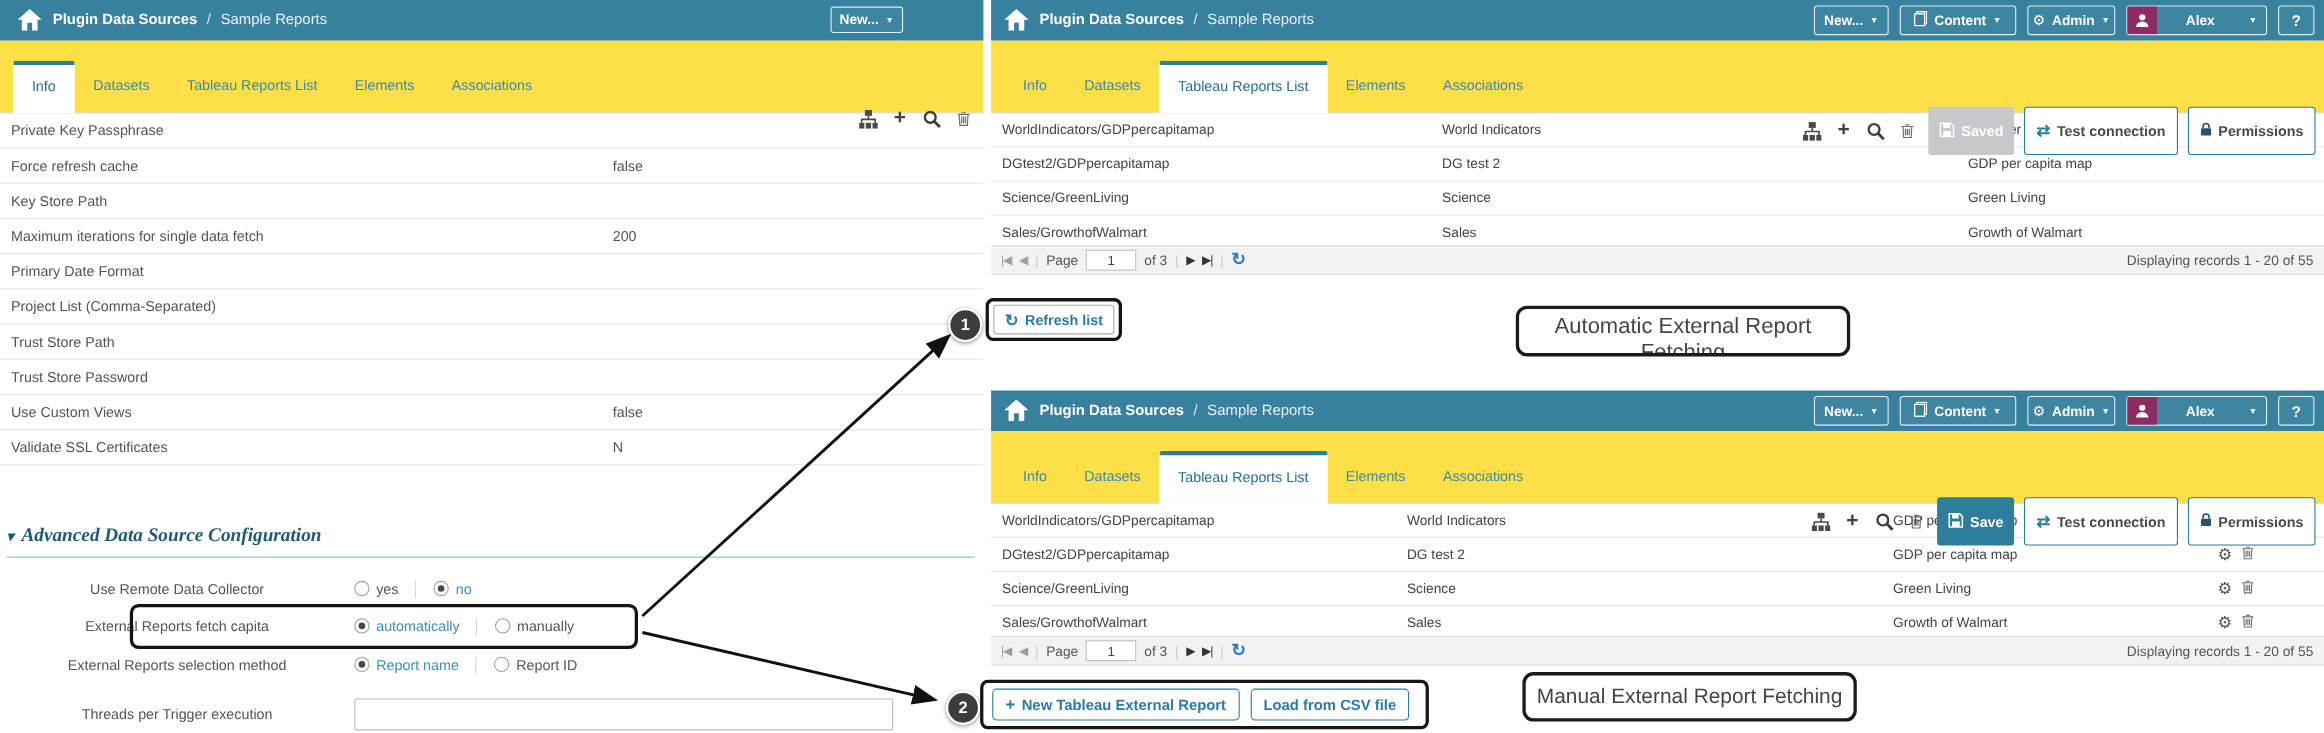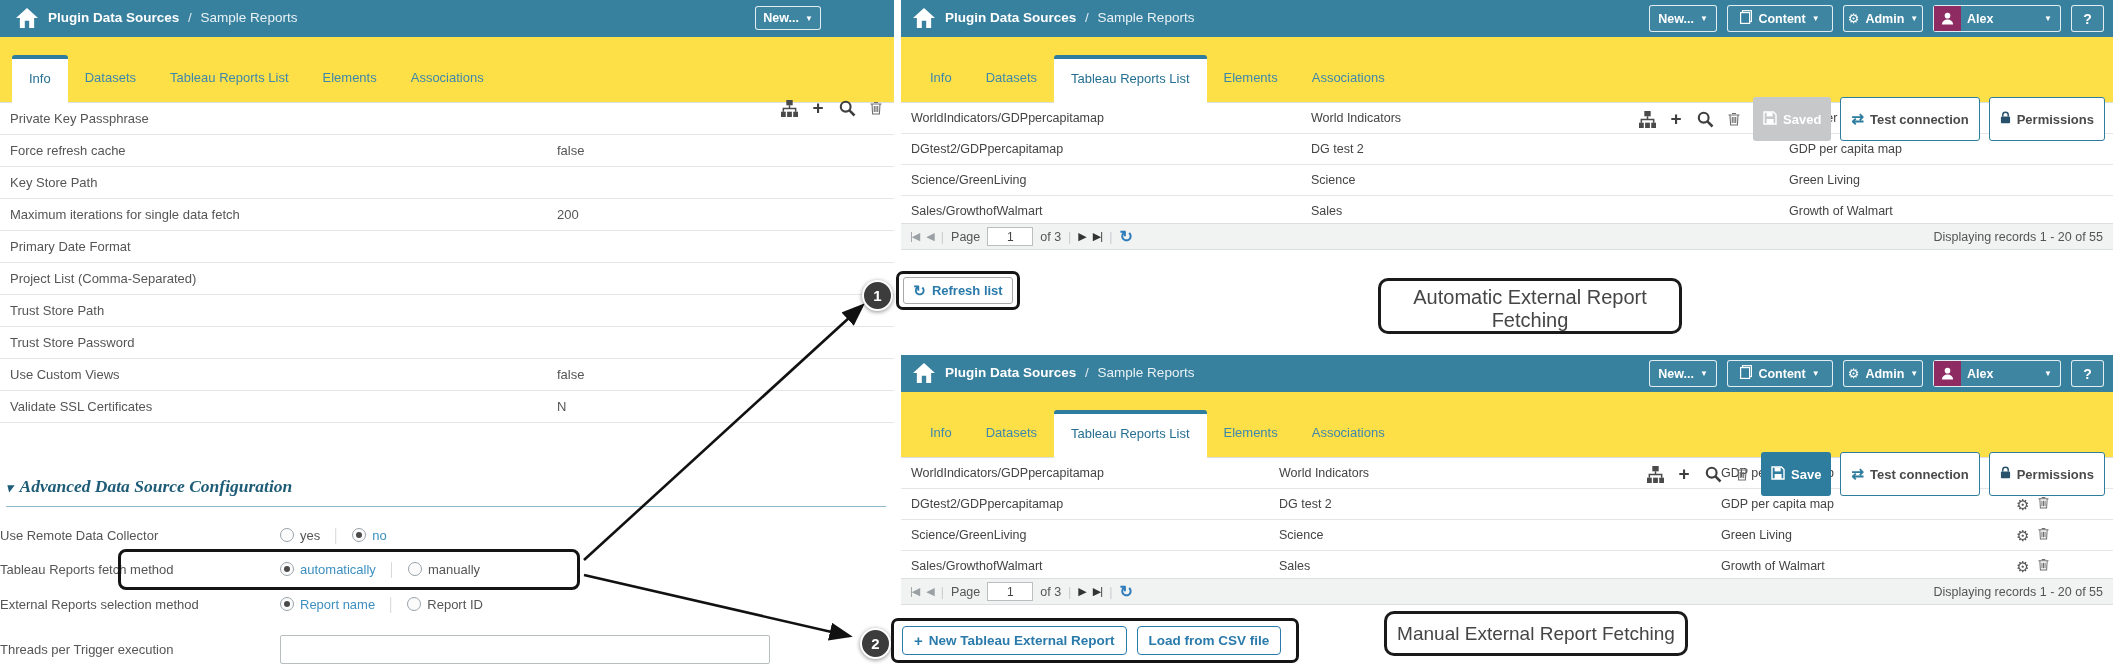--- a/index.html
+++ b/index.html
@@ -17,21 +17,21 @@
   .crumb b{font-weight:bold;}
   .crumb .sep{margin:0 5px;color:#dfeaf0;}
   .crumb .sec{color:#eaf2f6;}
   .hdr-btns{position:absolute;right:9px;top:5px;display:flex;gap:10px;height:27px;}
   .hdr-btn{box-sizing:border-box;border:1px solid rgba(255,255,255,.85);border-radius:3px;
            color:#fff;font-size:12.5px;font-weight:bold;display:flex;align-items:center;
            justify-content:center;gap:6px;padding:0 8px;background:rgba(255,255,255,0.04);}
   .hdr-btn .cdn{font-size:8px;}
   .btn-user{width:128px;padding:0;justify-content:flex-start;}
   .btn-user .avatar{width:27px;height:25px;background:#8e2b62;display:flex;align-items:center;justify-content:center;flex:0 0 27px;}
-  .btn-user .uname{margin-left:0;}
+  .btn-user .uname{margin-left:20px;}
   .btn-user .cdn{margin-left:auto;margin-right:8px;}
   .btn-help{width:33px;padding:0;font-size:14px;}
   .hdr-new-left{position:absolute;left:755px;top:6px;width:66px;height:24px;}
 
   
   .strip{position:absolute;left:0;top:37px;right:0;height:66px;background:#fde047;border-bottom:1px solid #dcdfe0;box-sizing:border-box;}
   .tabs{position:absolute;left:12px;bottom:-1px;display:flex;z-index:2;}
   .tab{height:44px;line-height:46px;padding:0 17px;font-size:13px;color:#3e87ac;white-space:nowrap;}
   .tab.active{background:#fff;border-top:4px solid #2e7d9f;border-radius:3px 3px 0 0;
               line-height:40px;color:#256f90;}
@@ -50,21 +50,21 @@
   .kv-row{position:relative;height:31px;border-bottom:1px solid #e6e6e6;font-size:13px;color:#555;}
   .kv-label{position:absolute;left:10px;top:8px;}
   .kv-value{position:absolute;left:557px;top:8px;}
 
   
   .adv-head{position:absolute;left:6px;top:476px;width:880px;box-sizing:border-box;
             font-family:"Liberation Serif",serif;font-weight:bold;font-size:17.5px;color:#1d5b76;
             border-bottom:1px solid #8fb9cb;padding-bottom:9px;font-style:italic;}
   .adv-head .caret{font-size:13px;margin-right:7px;}
   .adv-row{position:absolute;left:0;display:flex;align-items:center;height:26px;font-size:13px;color:#555;}
-  .adv-label{width:280px;text-align:left;padding-right:0;box-sizing:border-box;}
+  .adv-label{width:322px;text-align:center;padding-right:0;box-sizing:border-box;}
   .radio{box-sizing:border-box;width:14px;height:14px;border-radius:50%;border:1px solid #9aa4aa;
          background:#fbfbfb;display:inline-block;position:relative;flex:0 0 14px;}
   .radio.sel::after{content:'';position:absolute;left:3px;top:3px;width:6px;height:6px;border-radius:50%;background:#4a4a4a;}
   .opt{margin-left:6px;color:#555;}
   .opt.sel{color:#3d8fc0;}
   .vsep{color:#d5d5d5;margin:0 12px;}
   .hl-frame{position:absolute;left:118px;top:549px;width:462px;height:41px;border:3px solid #141414;
             border-radius:8px;box-sizing:border-box;z-index:20;pointer-events:none;}
   .threads-input{box-sizing:border-box;width:490px;height:29px;border:1px solid #b9bec1;border-radius:2px;background:#fff;font-size:13px;padding:0 6px;}
 
@@ -101,21 +101,21 @@
   .btn-refresh{box-sizing:border-box;height:27px;background:#fff;border:1px solid #a9a9a9;border-radius:3px;
                display:flex;align-items:center;gap:6px;padding:0 9px;
                color:#2a7aab;font-size:13px;font-weight:bold;}
   .btn-refresh .glyph{font-size:15px;}
   #buttons-frame{left:891px;top:618px;width:408px;height:45px;gap:10px;padding:0 8px;}
   .btn-blue{box-sizing:border-box;height:29px;background:#fff;border:1px solid #2a7aab;border-radius:4px;
             display:flex;align-items:center;gap:6px;padding:0 11px;color:#2a7aab;font-size:13.5px;font-weight:bold;white-space:nowrap;}
   .btn-blue .glyph{font-size:15px;}
   .ann-label{border:3px solid #1a1a1a;border-radius:10px;box-sizing:border-box;background:#fff;
              color:#454545;font-size:20px;text-align:center;overflow:hidden;}
-  #auto-label{left:1378px;top:278px;width:304px;height:56px;line-height:23px;padding:5px 10px 0 10px;}
+  #auto-label{left:1378px;top:278px;width:304px;height:46px;line-height:23px;padding:5px 10px 0 10px;}
   #manual-label{left:1384px;top:611px;width:304px;height:45px;line-height:39px;white-space:nowrap;font-size:19px;}
   #arrow-layer{position:absolute;left:0;top:0;width:2113px;height:666px;z-index:30;pointer-events:none;}
 </style>
 </head>
 <body>
 
 <div class="page">
 
   <div class="panel" id="panel-left">
     <div class="hdr">
@@ -218,21 +218,21 @@
     <div class="adv-row" style="top:522px;">
       <span class="adv-label">Use Remote Data Collector</span>
       <span class="radio"></span>
       <span class="opt">yes</span>
       <span class="vsep">│</span>
       <span class="radio sel"></span>
       <span class="opt sel">no</span>
     </div>
 
     <div class="adv-row" style="top:556px;">
-      <span class="adv-label">Tableau Reports fetch method</span>
+      <span class="adv-label">External Reports fetch capita</span>
       <span class="radio sel"></span>
       <span class="opt sel">automatically</span>
       <span class="vsep">│</span>
       <span class="radio"></span>
       <span class="opt">manually</span>
     </div>
     <div class="hl-frame"></div>
 
     <div class="adv-row" style="top:591px;">
       <span class="adv-label">External Reports selection method</span>

